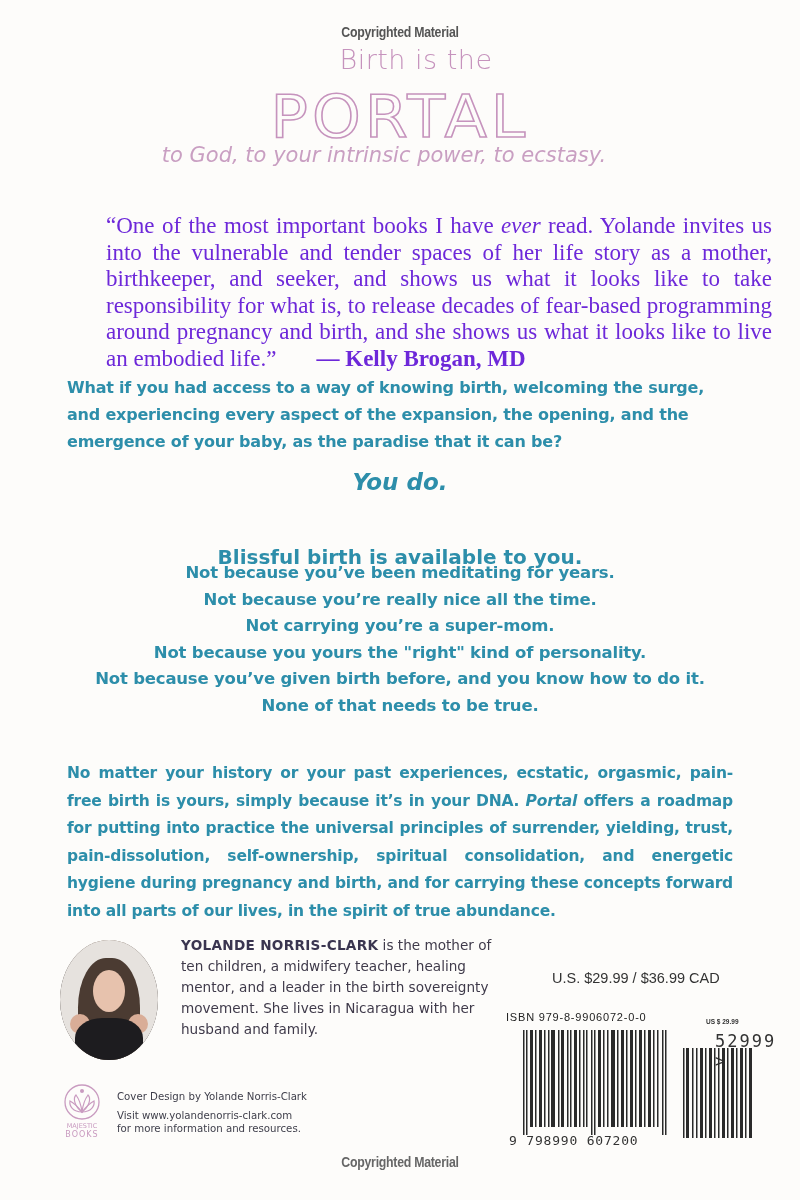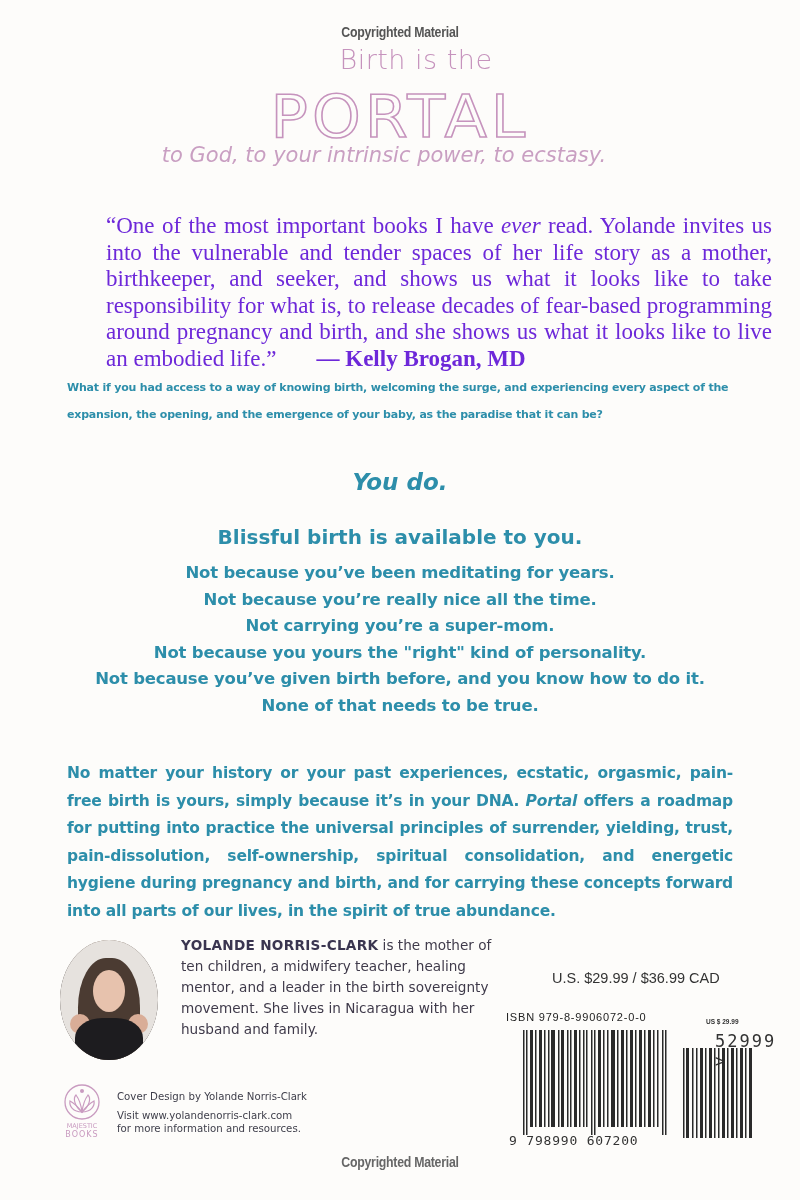--- a/index.html
+++ b/index.html
@@ -29,25 +29,25 @@
     top: 143px; left: 0; width: 704px; text-align: center; color: #c99fc2;
     font-family: "DejaVu Sans", sans-serif; font-size: 21px; font-style: italic; font-weight: 300; margin-left: 32px;
   }
   .quote {
     top: 213px; left: 67px; width: 666px; color: #6d28d9;
     font-family: "Liberation Serif", serif; font-size: 23px; line-height: 26.5px; text-align: justify; margin-left: 39px;
   }
   .quote .attrib { font-weight: bold; margin-left: 40px; }
   .teal { color: #2d8eaa; font-weight: bold; font-family: "DejaVu Sans", sans-serif; }
   .question {
-    top: 374px; left: 67px; width: 666px; font-size: 11px; line-height: 27px; letter-spacing: -0.2px;
+    top: 374px; left: 67px; width: 666px; font-size: 16px; line-height: 27px; letter-spacing: -0.2px;
   }
   .center-block { left: 0; width: 800px; text-align: center; }
   .you-do { top: 469px; font-size: 23px; font-style: italic; }
-  .blissful { top: 525px; font-size: 20px; }
+  .blissful { top: 545px; font-size: 20px; }
   .not-lines { top: 560px; font-size: 16.5px; line-height: 26.5px; letter-spacing: -0.2px; }
   .abundance {
     top: 760px; left: 67px; width: 666px; font-size: 15.5px; line-height: 27.5px;
     text-align: justify; letter-spacing: -0.2px;
   }
   .abundance em { font-style: italic; font-weight: bold; }
   .photo {
     top: 940px; left: 60px; width: 98px; height: 120px; border-radius: 50%;
     background: radial-gradient(ellipse at 50% 35%, #e8d7cc 0%, #c9b2a6 20%, #6b5547 38%, #3b2e28 55%, #2a2320 75%, #e9e4e0 76%);
     overflow: hidden;

